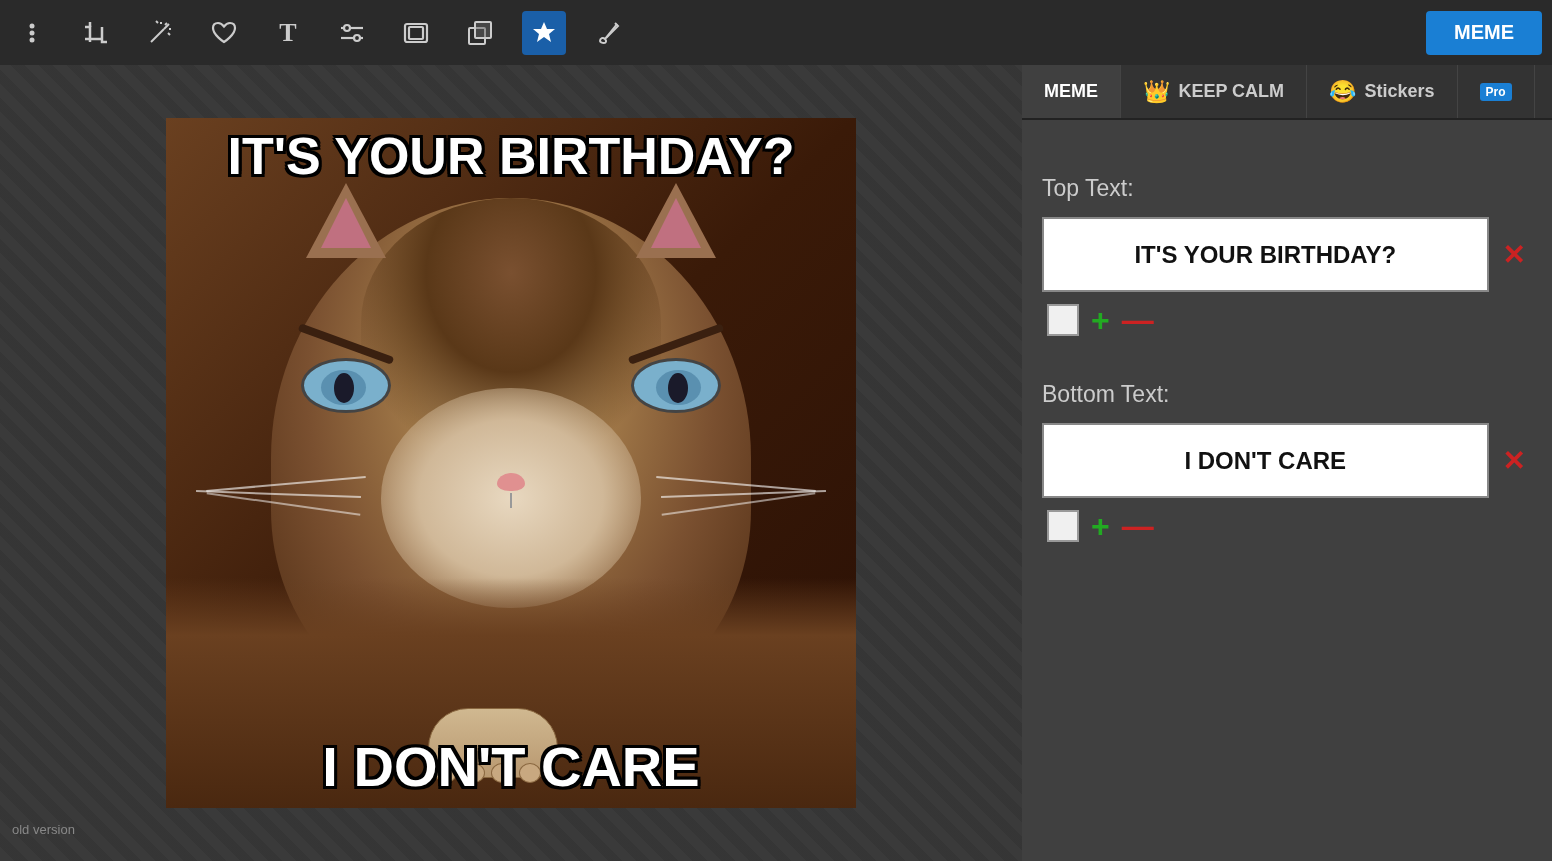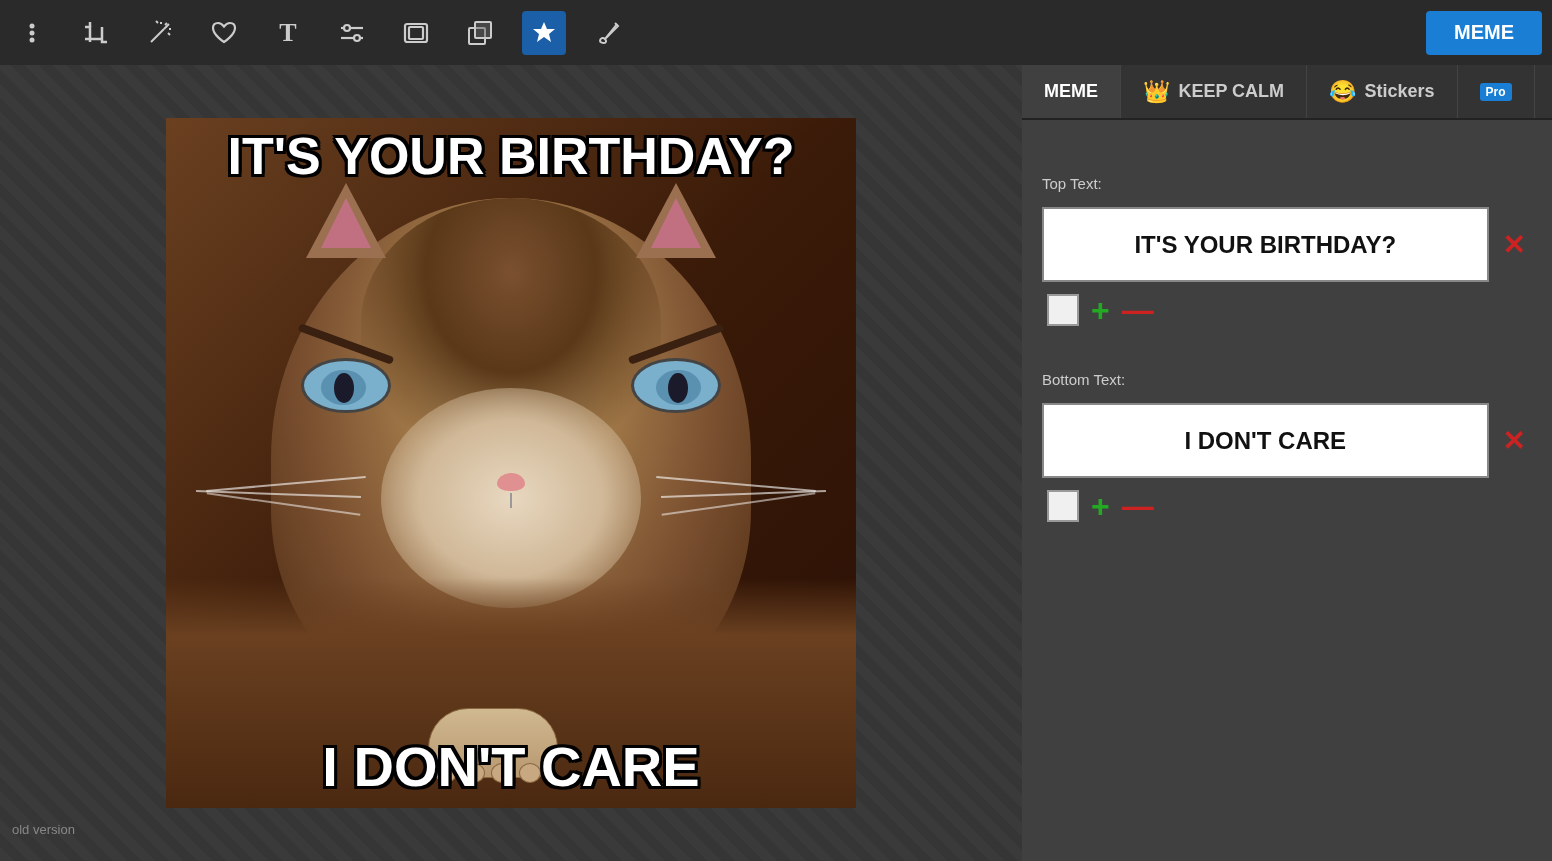--- a/index.html
+++ b/index.html
@@ -206,21 +206,21 @@
 
     
     .panel-content {
       padding: 20px 20px;
       display: flex;
       flex-direction: column;
       gap: 10px;
     }
 
     .text-section-label {
-      font-size: 15px;
+      font-size: 23px;
       color: #ccc;
       margin-bottom: 5px;
     }
 
     .text-input-row {
       display: flex;
       align-items: center;
       gap: 8px;
     }
 

